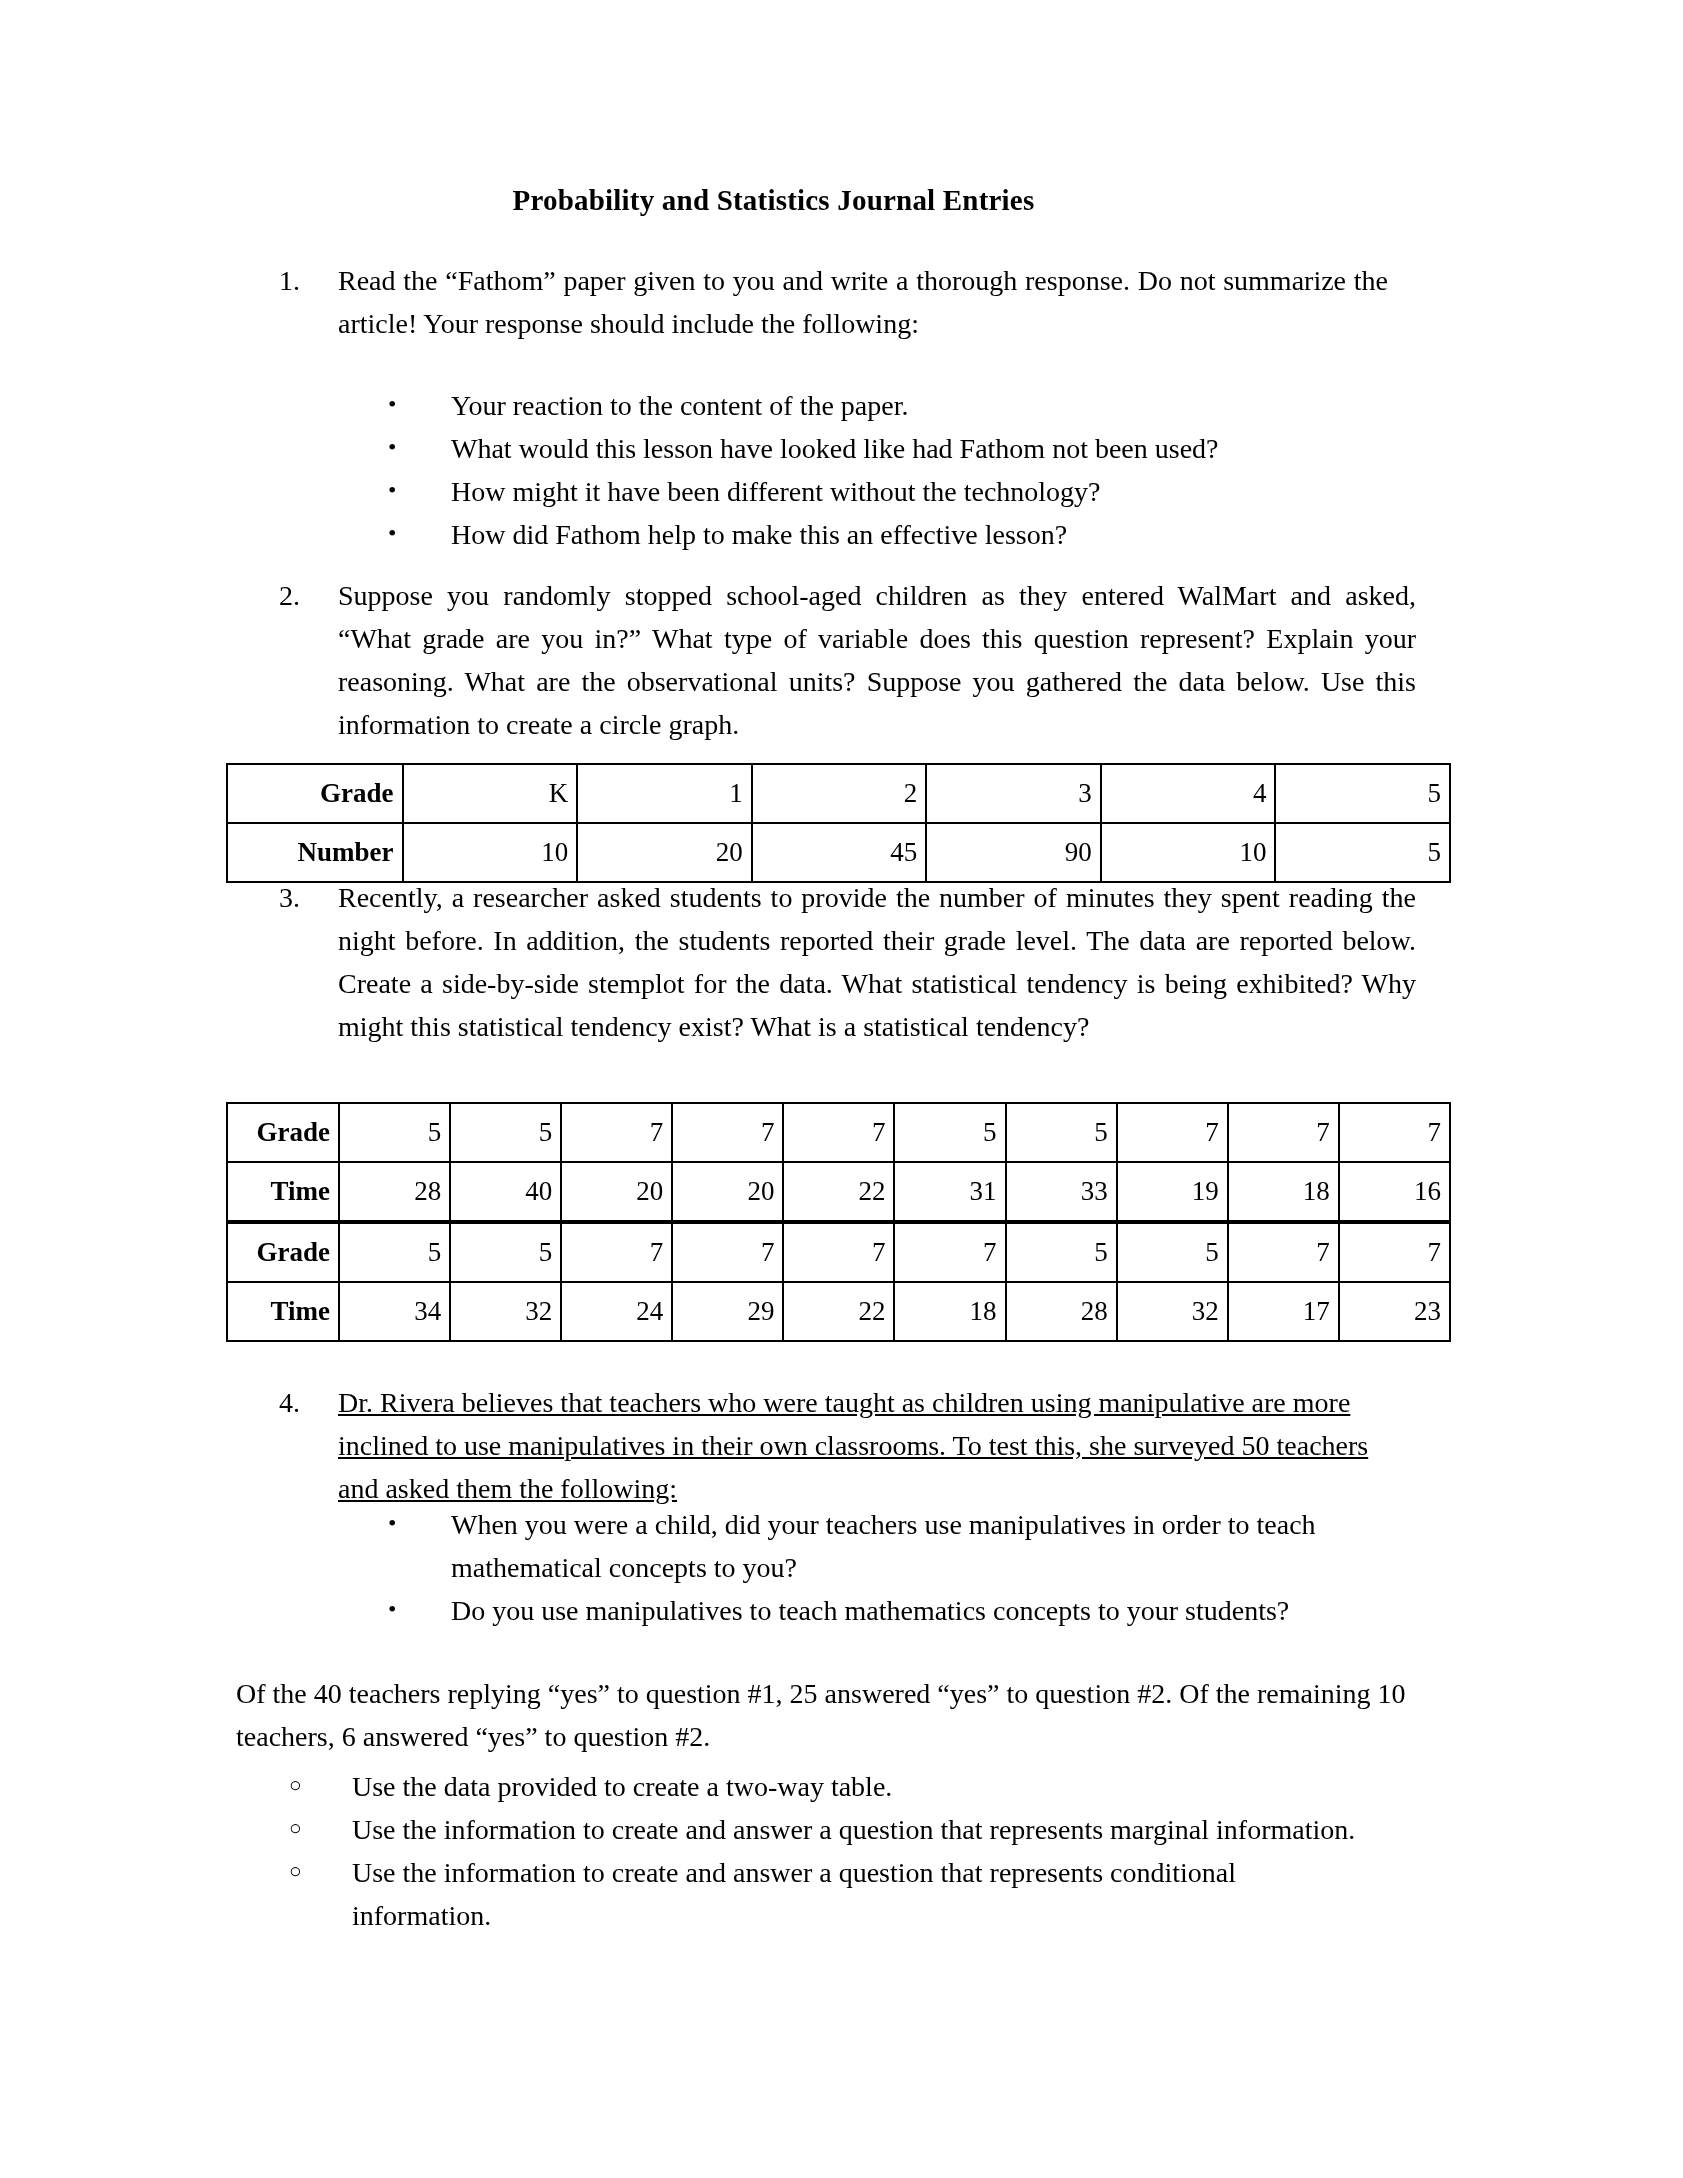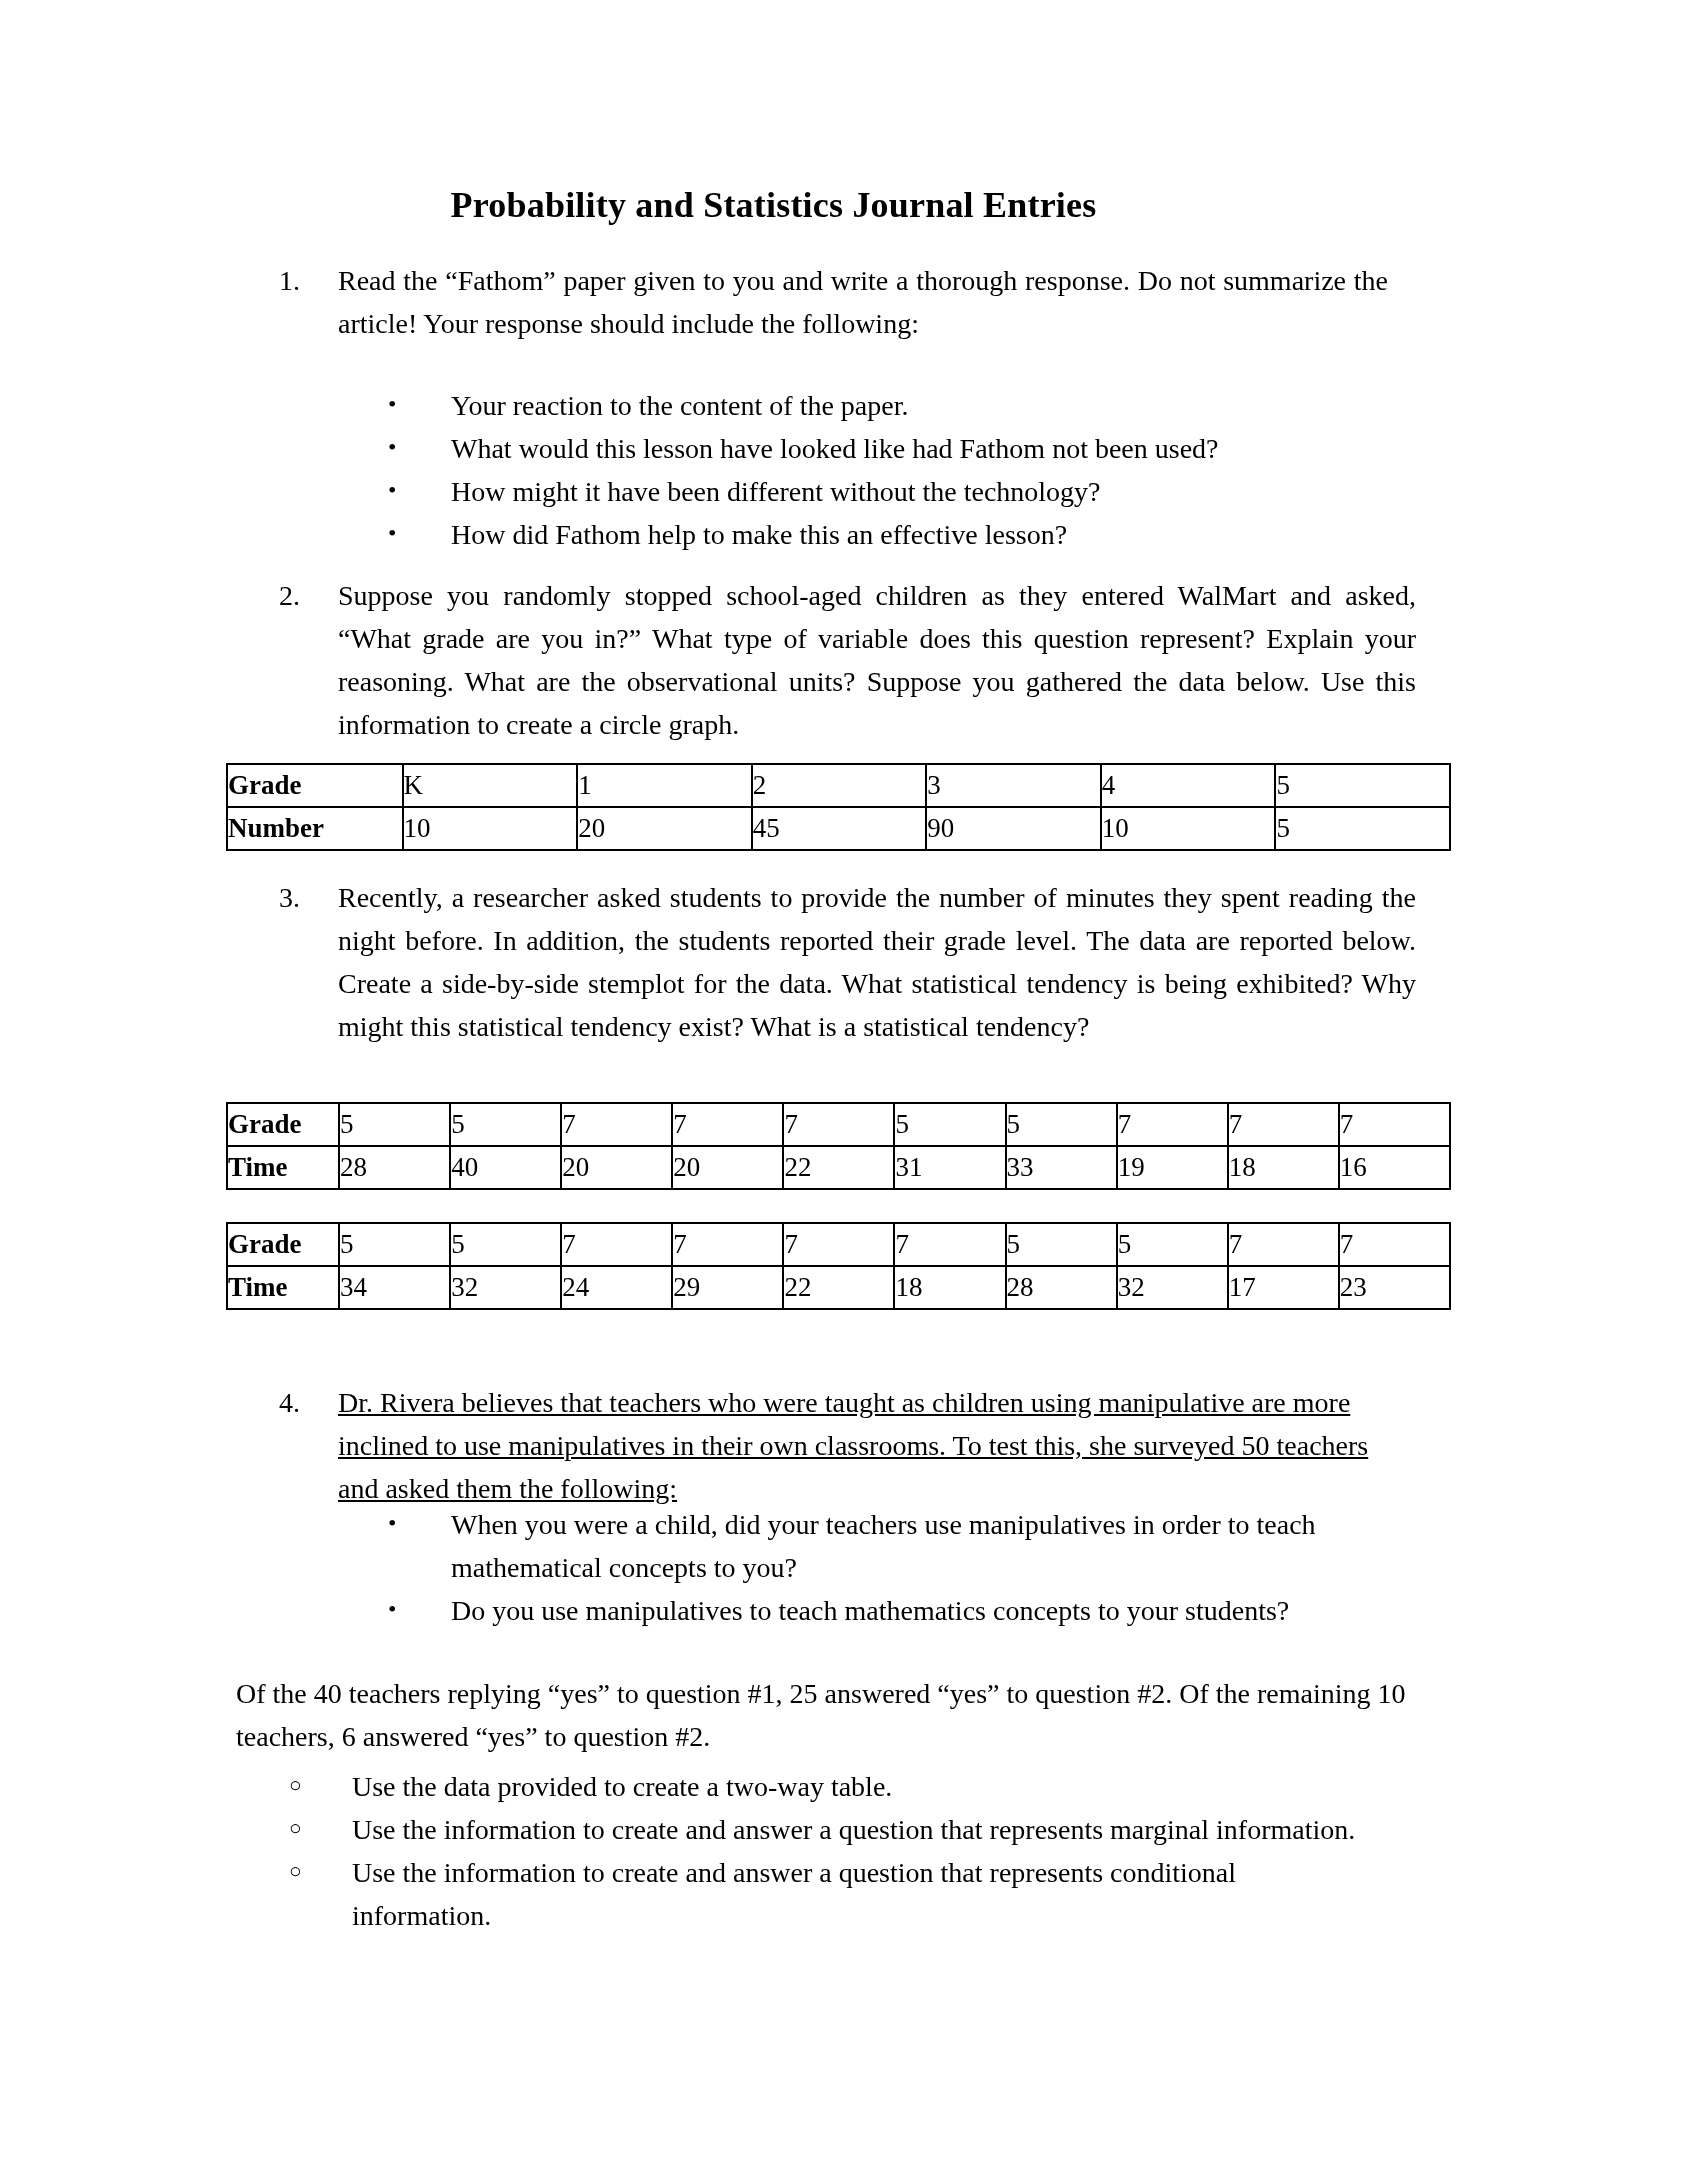--- a/index.html
+++ b/index.html
@@ -21,21 +21,21 @@
     width: 1683px;
     height: 2178px;
     background: #fff;
   }
 
   .doc-title {
     position: absolute;
     left: 0; top: 184px;
     width: 1547px;
     text-align: center;
-    font-size: 36px;
+    font-size: 29px;
     font-weight: bold;
     letter-spacing: 0.2px;
   }
 
   
   .num-item {
     position: absolute;
     font-size: 28px;
     line-height: 43px;
   }
@@ -84,23 +84,23 @@
 
   
   table.dtable {
     position: absolute;
     border-collapse: collapse;
     table-layout: fixed;
     font-size: 27px;
   }
   table.dtable td, table.dtable th {
     border: 2.2px solid #000;
-    text-align: left;
+    text-align: right;
     vertical-align: middle;
-    padding: 0;
+    padding: 8px;
     height: 41px;
     font-weight: normal;
     margin-top: 28px;
   }
   table.dtable th.rowhead, table.dtable td.rowhead {
     font-weight: bold;
   }
 </style>
 </head>
 <body>

